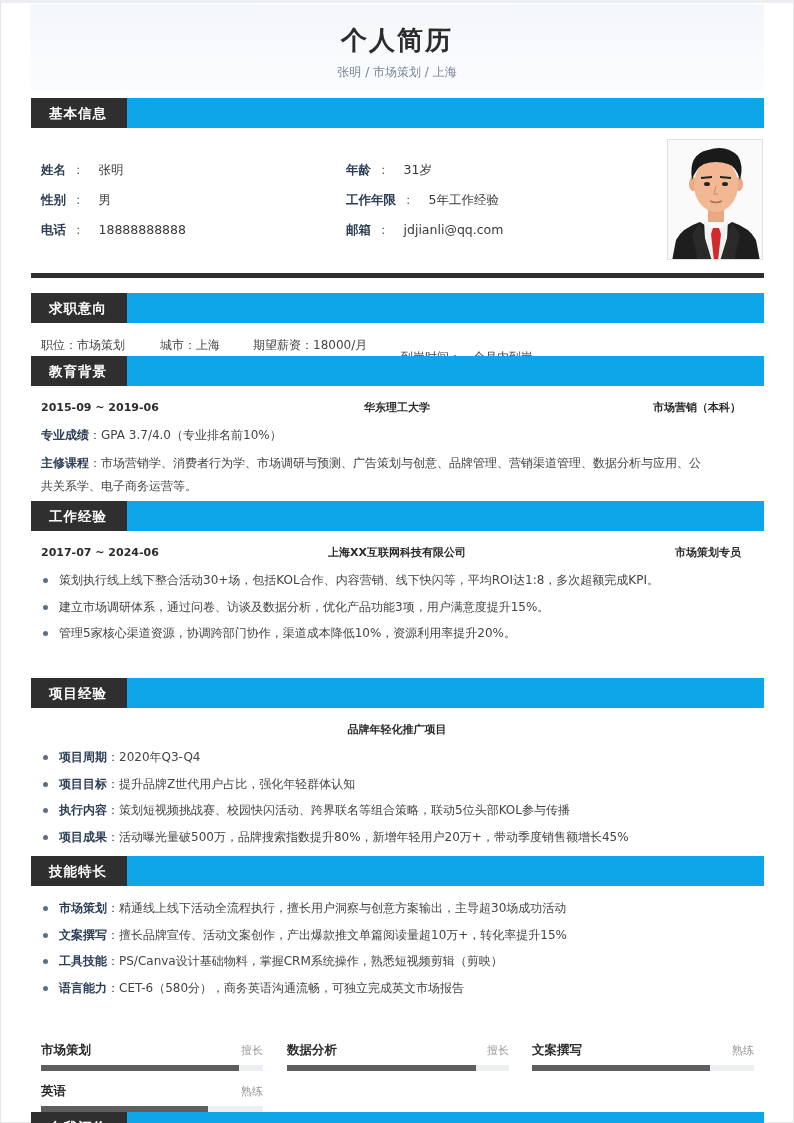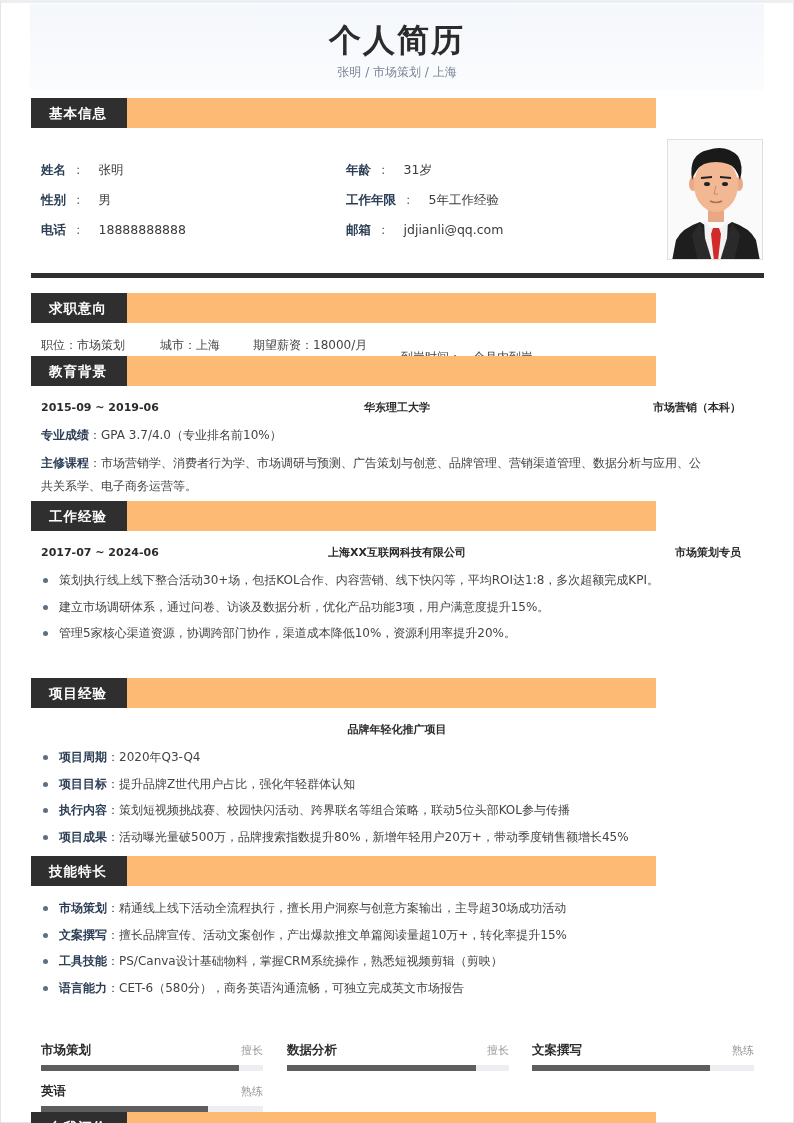--- a/index.html
+++ b/index.html
@@ -1,24 +1,24 @@
 <!DOCTYPE html>
 <html><head>
 <meta charset="utf-8">
 <style>
   * { box-sizing: border-box; margin: 0; padding: 0; }
   html, body { width: 794px; height: 1123px; overflow: hidden; background: #ffffff; }
   body { font-family: "DejaVu Sans", "Liberation Sans", sans-serif; color: #444; position: relative; }
   .page-frame { position: absolute; left: 0; top: 0; width: 794px; height: 1123px; border: 1px solid #e6e6e6; border-top: 3px solid #eceef2; }
   .header { position: absolute; left: 30px; top: 4px; width: 734px; height: 86px;
     background: linear-gradient(180deg, #f4f7fb 0%, #fbfcfe 100%); text-align: center; }
-  .header .title { font-size: 32px; font-weight: bold; color: #2b2b2b; margin-top: 20px; letter-spacing: 2px; line-height: 32px; }
+  .header .title { font-size: 26px; font-weight: bold; color: #2b2b2b; margin-top: 20px; letter-spacing: 2px; line-height: 32px; }
   .header .subtitle { font-size: 12px; color: #7a8594; margin-top: 8px; }
 
-  .section-bar { position: absolute; left: 31px; width: 625px; height: 30px; background: #fdba74; }
+  .section-bar { position: absolute; left: 31px; width: 733px; height: 30px; background: #0ea5e9; }
   .section-bar .tag { position: absolute; left: 0; top: 0; width: 96px; height: 30px; background: #2f2f2f;
     color: #fff; font-weight: bold; font-size: 13.5px; line-height: 30px; padding-left: 18px; letter-spacing: 1px; }
 
   .info-row { position: absolute; font-size: 12.5px; color: #3a3a3a; height: 18px; line-height: 18px; }
   .info-label { font-weight: bold; color: #2c3e55; display: inline-block; }
   .info-colon { color: #666; display: inline-block; margin: 0 14px 0 6px; }
   .photo { position: absolute; left: 667px; top: 139px; width: 96px; height: 121px; border: 1px solid #e0e0e0; background: #f8f8f8; overflow: hidden; }
   .thick-rule { position: absolute; left: 31px; top: 273px; width: 733px; height: 5px; background: #2f2f2f; }
 
   .line-text { position: absolute; font-size: 12px; color: #444; line-height: 18px; white-space: nowrap; }

